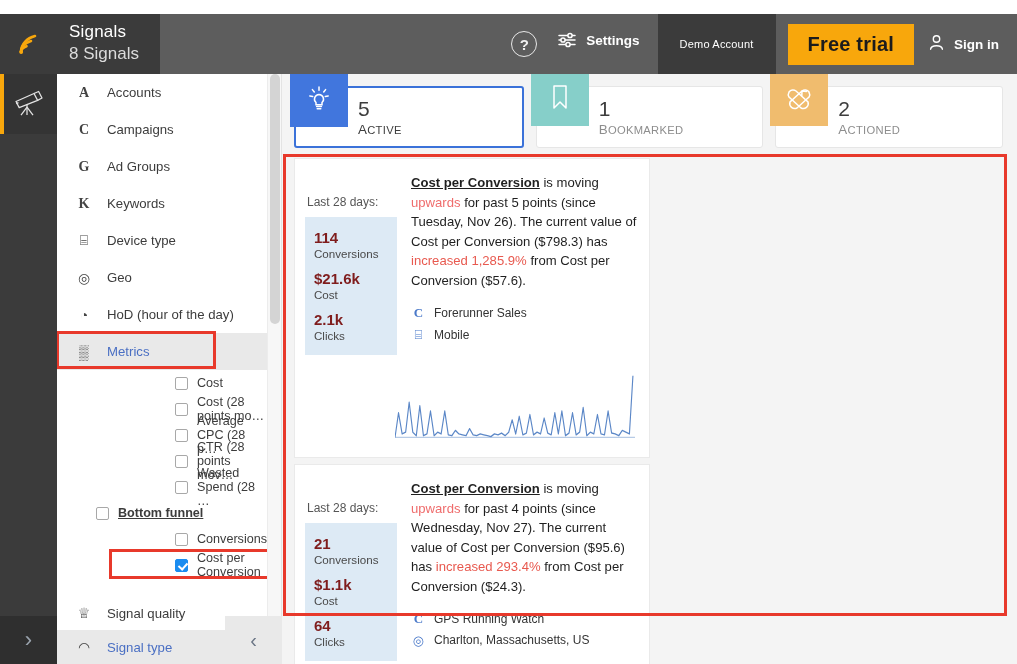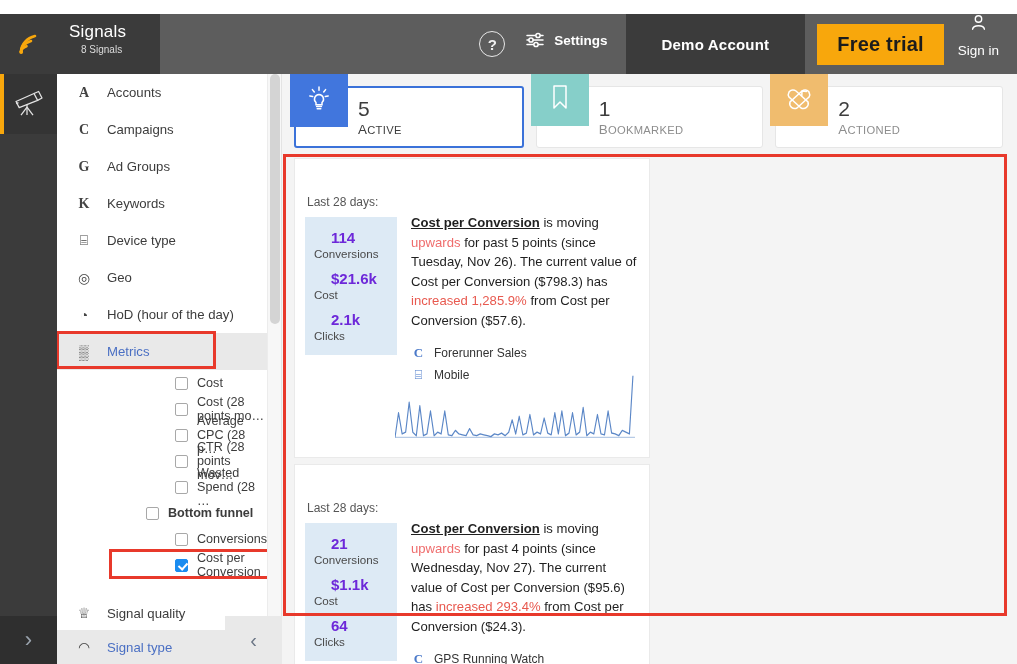--- a/index.html
+++ b/index.html
@@ -30,49 +30,49 @@
   .hdr-logo {
     width: 57px; height: 60px; background: #3b3b3b;
     display: flex; align-items: center; justify-content: center;
   }
   .rss-icon { width: 26px; height: 26px; position: relative; }
   .hdr-signals {
     width: 103px; height: 60px; background: #3b3b3b;
     padding: 9px 0 0 12px; color: #fff;
   }
   .hdr-signals .t1 { font-size: 17px; font-weight: normal; letter-spacing: .2px; line-height: 18px;}
-  .hdr-signals .t2 { font-size: 10px; color: #dcdcdc; margin-top: 3px; margin-left: 12px; }
+  .hdr-signals .t2 { font-size: 17px; color: #dcdcdc; margin-top: 3px; }
   .hdr-spacer { flex: 1; }
   .hdr-right { display: flex; align-items: stretch; }
   .help-btn {
     width: 54px; display:flex; align-items:center; justify-content:center; cursor:pointer;
   }
   .help-circle {
     width: 26px; height: 26px; border: 1.6px solid #e8e8e8; border-radius: 50%;
     color: #f0f0f0; font-size: 15px; display:flex; align-items:center; justify-content:center;
     font-weight: 600;
   }
   .settings-btn {
     display:flex; align-items:center; gap:9px; padding: 0 18px 8px 6px; color:#fff;
     font-size: 13.5px; font-weight: 600; cursor: pointer;
   }
   .sliders-ico { width: 20px; height: 16px; }
   .demo-acct {
     background: #3b3b3b; color:#fff; display:flex; align-items:center;
-    padding: 0 36px; font-size: 15px; font-weight: bold; cursor: pointer;
+    padding: 0 22px; font-size: 11px; font-weight: normal; cursor: pointer;
     letter-spacing:.2px;
   }
   .free-trial-wrap { display:flex; align-items:center; padding: 0 12px; }
   .free-trial {
     background: #f8a70c; color: #1c1c1c; font-size: 20px; font-weight: bold;
     padding: 9px 20px; border: none; cursor: pointer; letter-spacing: .2px;
   }
   .signin {
     display:flex; align-items:center; gap:9px; color:#fff; font-size:13.5px;
-    font-weight:400; padding: 0 18px 0 2px; cursor:pointer;flex-direction:column;
+    font-weight:700; padding: 0 18px 0 2px; cursor:pointer;
   }
 
   
   .rail {
     position: absolute; left: 0; top: 74px; width: 57px; height: 590px;
     background: #3b3b3b;
   }
   .rail-item {
     position: relative; width: 57px; height: 60px;
     display:flex; align-items:center; justify-content:center; cursor:pointer;
@@ -104,21 +104,21 @@
   }
   .nav-item.sel { background: #e9e9e9; color:#4a6fc3; }
   .nav-item.sel .nlabel { color:#4a6fc3; }
   .nav-letter { font-family:"Liberation Serif", serif; font-weight:bold; font-size:15px; color:#1d1d1d; }
 
   .check-row {
     display:flex; align-items:center; gap:9px; height: 26px;
     font-size: 12.6px; color:#3c3c3c; cursor:pointer;
   }
   .check-row.lvl2 { padding-left: 118px; }
-  .check-row.lvl1 { padding-left: 89px; font-weight:bold; }
+  .check-row.lvl1 { padding-left: 39px; font-weight:bold;text-decoration:underline; }
   .cbox {
     width: 13px; height:13px; border:1.2px solid #a8a8a8; background:#fff;
     border-radius:2px; flex: none;
   }
   .cbox.checked { background:#1a8cf0; border-color:#1a8cf0; position:relative; }
   .cbox.checked::after {
     content:""; position:absolute; left:4px; top:1px; width:4px; height:7px;
     border:solid #fff; border-width: 0 2px 2px 0; transform: rotate(42deg);
   }
   .side-bottom { position:absolute; left:0; bottom:0; width:225px; }
@@ -166,26 +166,26 @@
     border: 3px solid #e8392b; pointer-events:none; z-index: 30;
   }
   .grid { display:flex; flex-wrap: wrap; gap: 6px; }
   .card {
     width: 356px; height: 300px; background:#fff; border:1px solid #eaeaea;
     display:flex; padding: 14px 12px 10px 10px; position:relative;
   }
   .card-left { width: 92px; flex:none; padding-top: 22px; }
   .card-left .l28 { font-size: 12px; color:#555; margin-bottom: 8px; padding-left:2px;}
   .metrics-box { background:#ddeaf5; padding: 12px 9px 12px 9px; }
-  .metrics-box .mv { font-size: 15px; font-weight:bold; color:#6d28d9; line-height:18px;margin-left:17px;}
+  .metrics-box .mv { font-size: 15px; font-weight:bold; color:#7f1d1d; line-height:18px;}
   .metrics-box .ml { font-size: 11.6px; color:#4a4a4a; margin-bottom: 9px; line-height: 14px;}
   .metrics-box .ml.last { margin-bottom: 0; }
   .card-right { flex:1; padding-left: 14px; }
   .narr {
-    font-size: 13.1px; line-height: 19.6px; color: #1f1f1f; margin-top: 40px;
+    font-size: 13.1px; line-height: 19.6px; color: #1f1f1f;
   }
   .narr a.u-dark { color:#1f1f1f; text-decoration: underline; font-weight: bold; }
   .narr .up { color:#ef6c6c; }
   .narr .inc { color:#e8594f; }
   .tags { margin-top: 14px; }
   .tag { display:flex; align-items:center; gap:8px; font-size:12px; color:#333; margin-bottom: 6px; }
   .tag .tico { width:15px; text-align:center; color:#4a79c9; font-size:13px; }
   .tag .tico.serif { font-family:"Liberation Serif", serif; font-weight:bold; }
   .spark { position:absolute; left: 100px; bottom: 12px; width: 240px; height: 78px; }
 </style>

